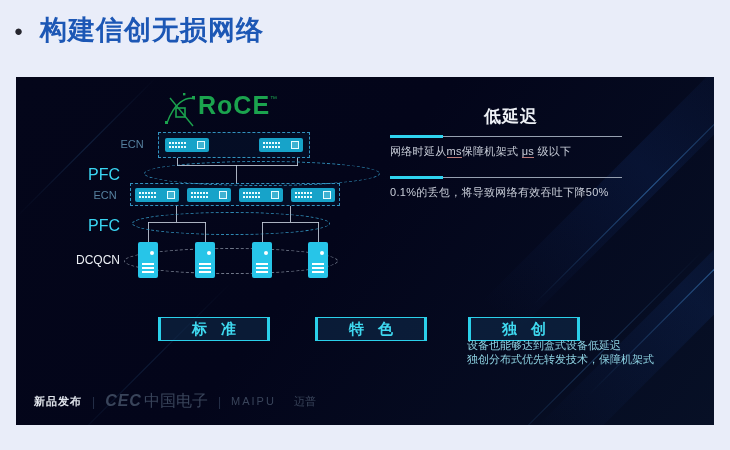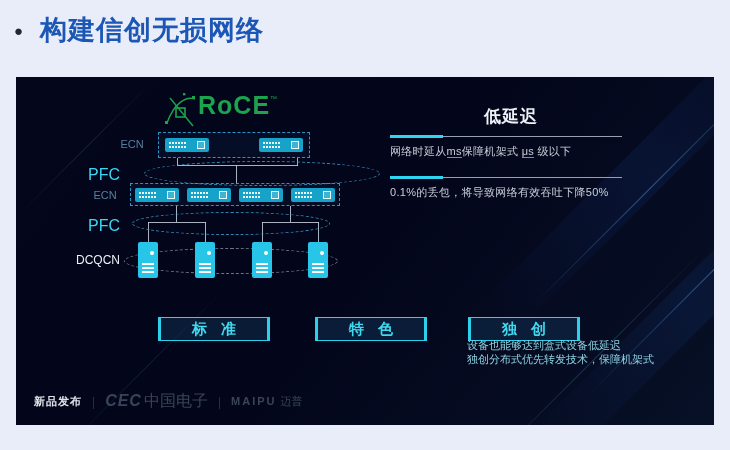--- a/index.html
+++ b/index.html
@@ -77,21 +77,21 @@
   .p-desc { position:absolute; top:261px; font-size:11px; line-height:14px; color:#8ed2e2; }
   .p-center { text-align:center; }
 
   
   .footer { position:absolute; left:18px; top:314px; display:flex; align-items:center; gap:10px; }
   .badge { font-size:11px; font-weight:bold; color:#dfe3ea; letter-spacing:1px; }
   .fsep { color:#27314a; font-size:12px; }
   .cec { font-size:16px; color:#39445a; }
   .cec b { font-style:italic; font-weight:900; letter-spacing:1px; margin-right:2px; }
   .maipu { font-size:11px; color:#39445a; }
-  .maipu b { letter-spacing:2px; font-weight:bold; margin-right:4px; }
+  .maipu b { letter-spacing:2px; font-weight:normal; margin-right:18px; }
 </style>
 </head>
 <body>
 
 <div class="header">
   <span class="bullet">●</span>
   <h1 class="title">构建信创无损网络</h1>
 </div>
 
 <div class="panel">

